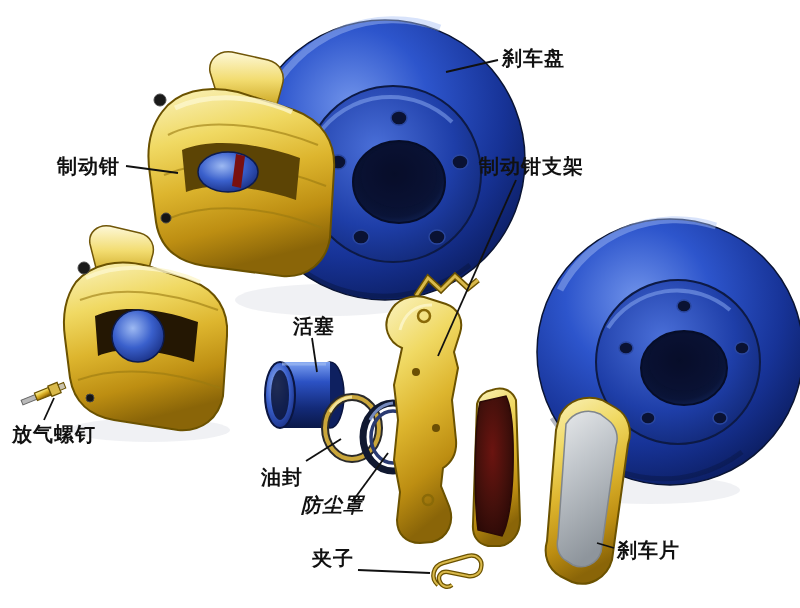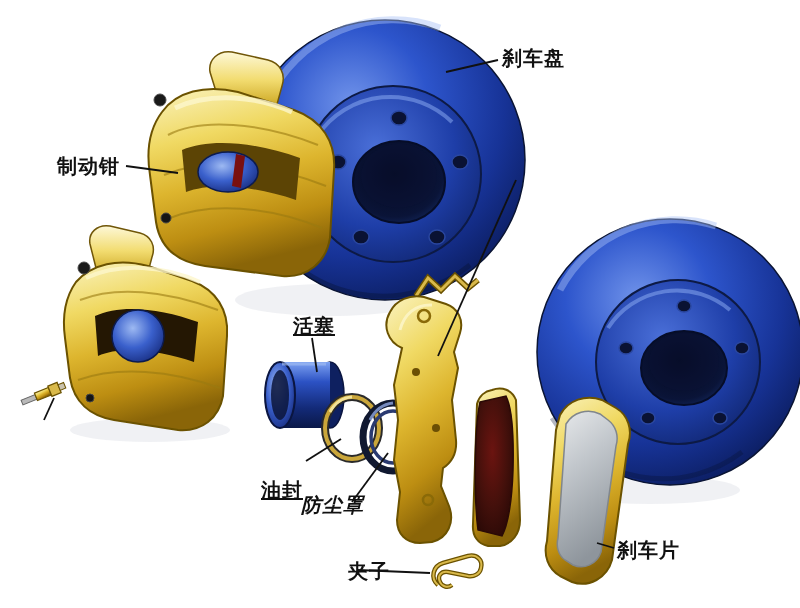--- a/index.html
+++ b/index.html
@@ -227,25 +227,27 @@
     <line x1="352" y1="502" x2="388" y2="453"></line>
     <line x1="358" y1="570" x2="430" y2="573"></line>
     <line x1="614" y1="548" x2="597" y2="543"></line>
   </g>
 </svg>
 
   <div class="part-label" style="left:502px;top:45px;">刹车盘</div>
 
   <div class="part-label" style="left:57px;top:153px;text-align:right;">制动钳</div>
 
-
-  <div class="part-label" style="left:293px;top:313px;text-decoration:underline;">活塞</div>
-
-
-  <div class="part-label" style="left:261px;top:477px;text-decoration:underline;">油封</div>
+  <div class="part-label" style="left:479px;top:153px;">制动钳支架</div>
+
+  <div class="part-label" style="left:293px;top:313px;">活塞</div>
+
+  <div class="part-label" style="left:12px;top:421px;">放气螺钉</div>
+
+  <div class="part-label" style="left:261px;top:464px;">油封</div>
 
   <div class="part-label" style="left:301px;top:492px;font-style:italic;">防尘罩</div>
 
-  <div class="part-label" style="left:312px;top:558px;margin-left:36px;">夹子</div>
+  <div class="part-label" style="left:312px;top:545px;">夹子</div>
 
   <div class="part-label" style="left:617px;top:537px;">刹车片</div>
 
 </div>
 
 </body></html>

